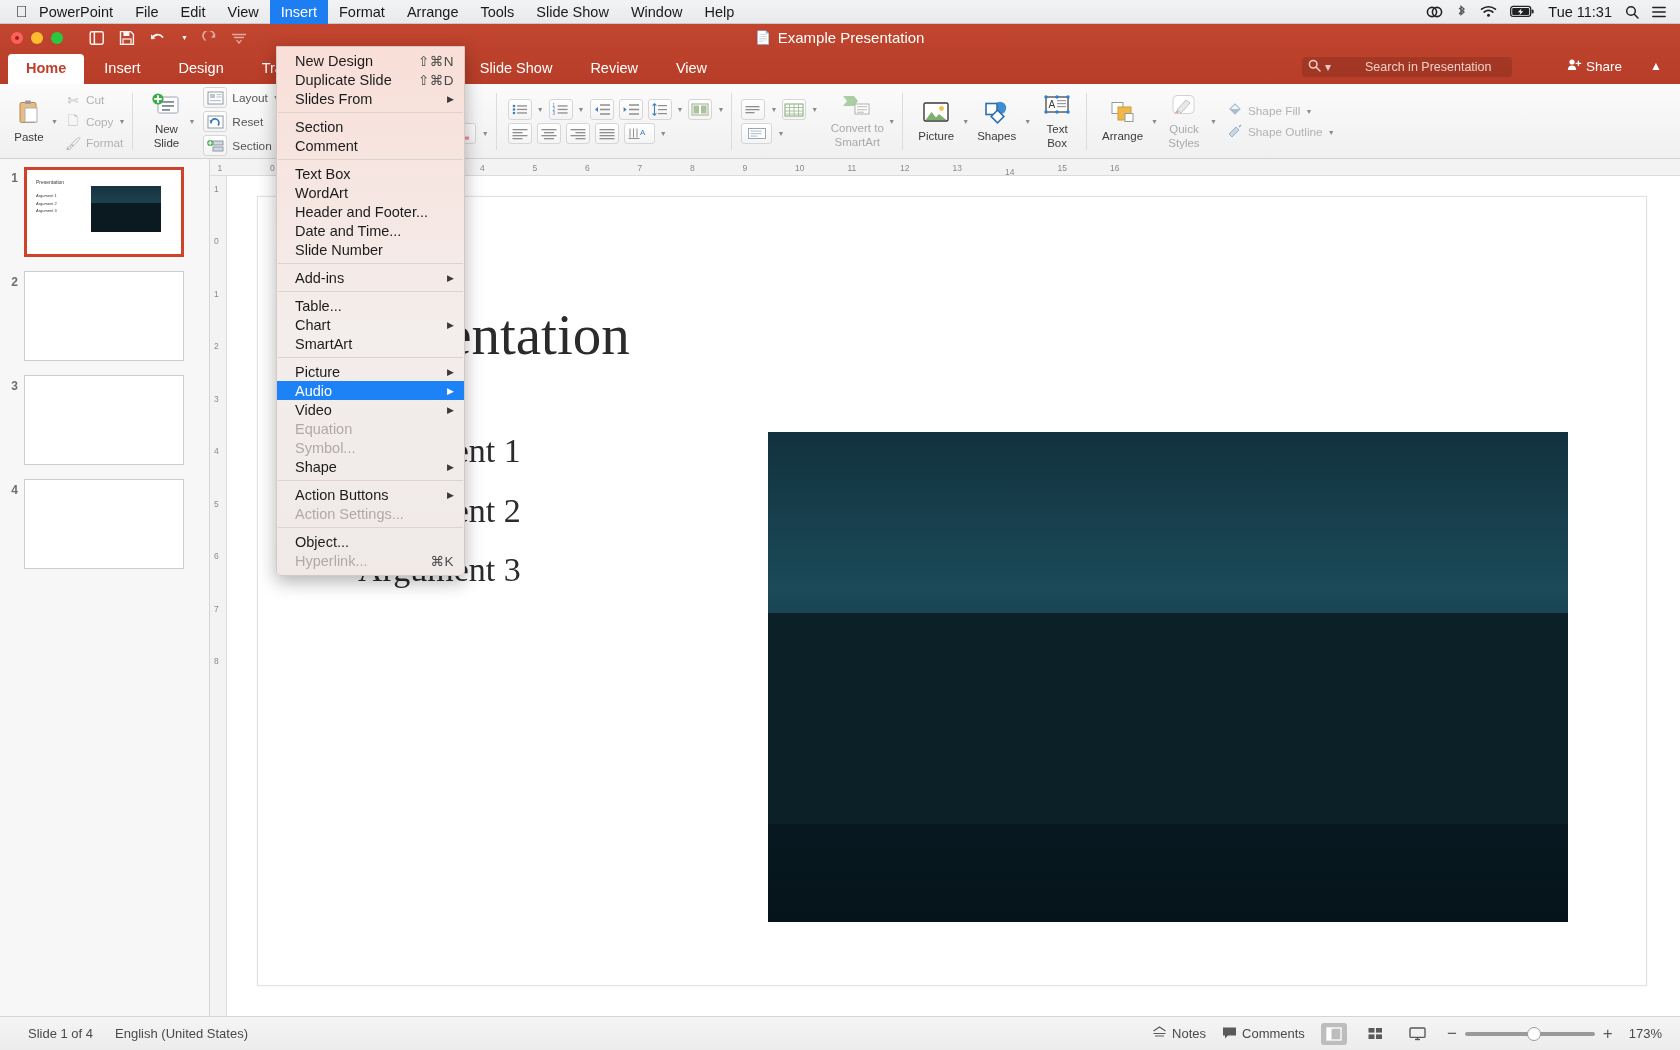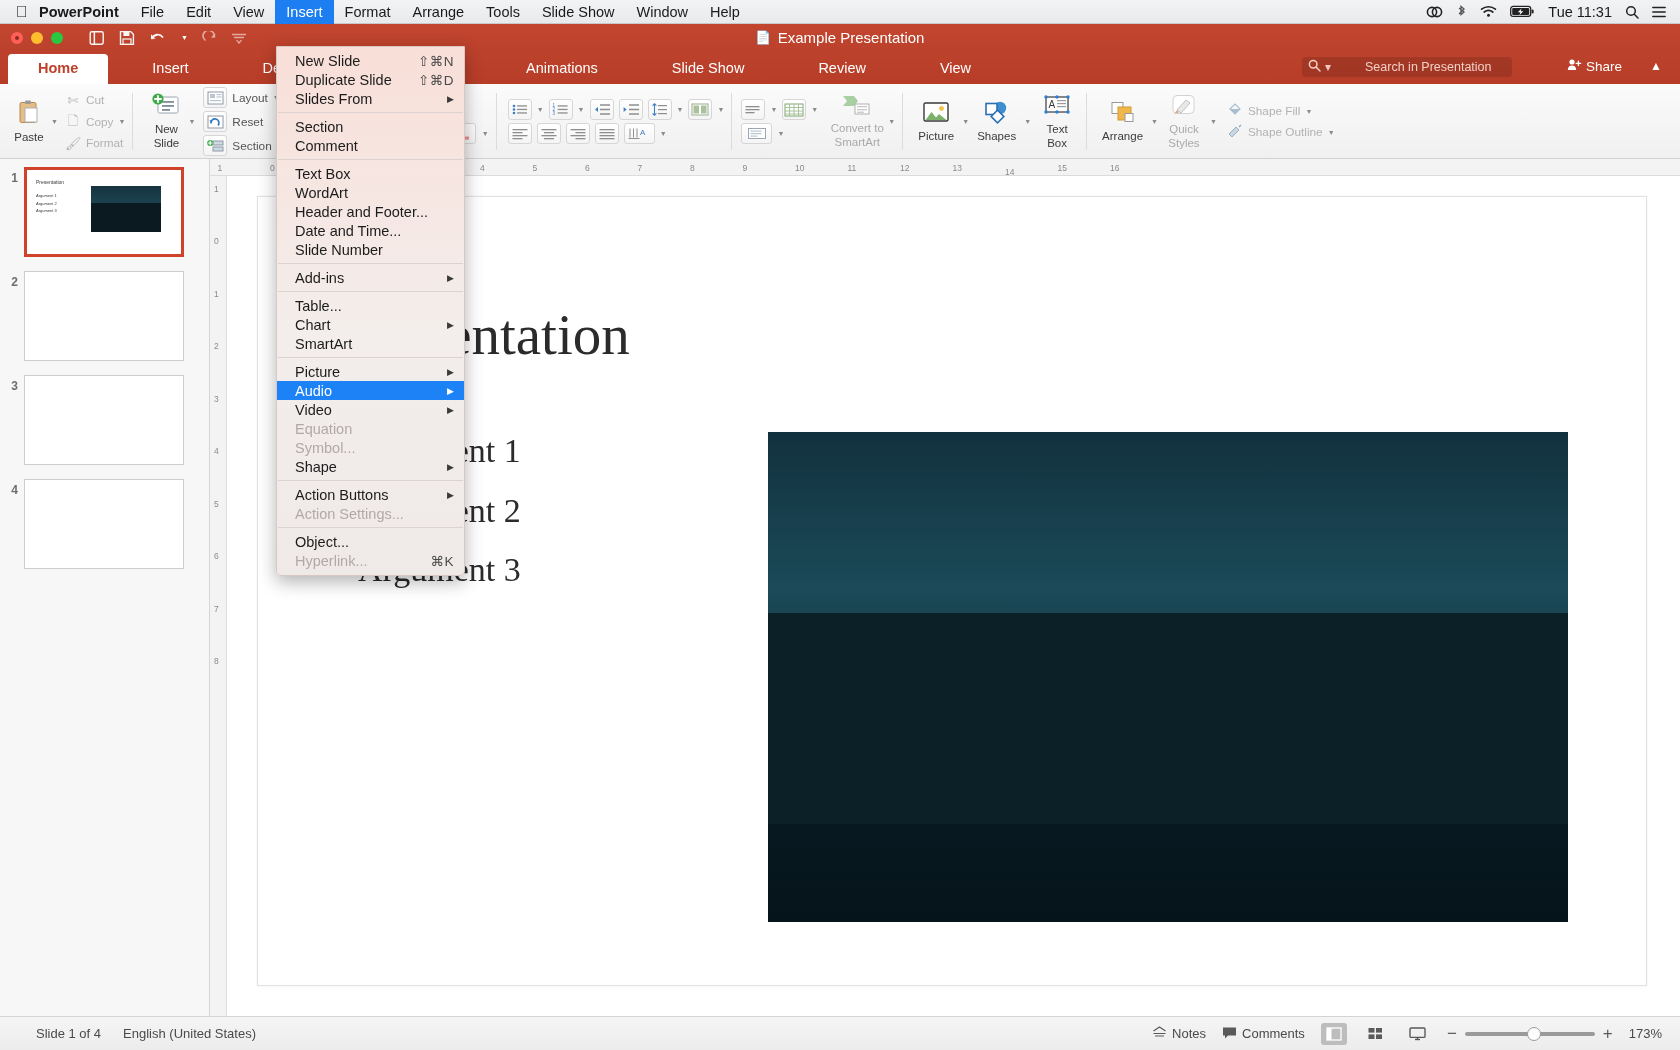--- a/index.html
+++ b/index.html
@@ -18,21 +18,21 @@
     border-bottom: 1px solid #c9c9c9;
     display: flex; align-items: center;
     font-size: 14px; color: #1a1a1a;
     z-index: 500;
   }
   #macbar .apple { margin-left: 16px; font-size: 16px; line-height: 1; }
   #macbar .mitem {
     padding: 2px 11px; height: 24px; display: flex; align-items: center;
     font-size: 14.5px;
   }
-  #macbar .mitem.bold { font-weight: bold; }
+  #macbar .mitem.bold { font-weight: normal; }
   #macbar .mitem.active { background: #1d7ef1; color: #fff; }
   #macbar .right { margin-left: auto; display: flex; align-items: center; gap: 13px; padding-right: 14px; }
   #macbar .right .ic { font-size: 15px; color: #2b2b2b; display: flex; align-items: center; }
   #macbar .clock { font-size: 14.5px; }
 
   
   #ppt { position: absolute; top: 24px; left: 0; width: 1680px; height: 1026px; }
 
   
   #titlebar {
@@ -56,22 +56,22 @@
   }
   #doctitle .fileglyph { font-size: 13px; }
 
   
   #tabrow {
     position: relative; height: 33px; width: 100%;
     background: linear-gradient(to bottom, #bd422c, #b73d28);
     display: flex; align-items: flex-end; padding-left: 8px;
   }
   .tab {
-    padding: 5px 30px 6px; font-size: 14.5px; color: #fff;
-    border-radius: 4px 4px 0 0; margin-right: 14px; line-height: 1.3;
+    padding: 5px 18px 6px; font-size: 14.5px; color: #fff;
+    border-radius: 4px 4px 0 0; margin-right: 2px; line-height: 1.3;
   }
   .tab.active { background: #ffffff; color: #c0412b; font-weight: bold; }
   #searchbox {
     position: absolute; right: 168px; top: 6px; width: 210px; height: 20px;
     background: rgba(0,0,0,0.13); border-radius: 4px;
     display: flex; align-items: center; padding: 0 6px; gap: 4px;
   }
   #searchbox .sicon { color: #f0c9c0; font-size: 12px; }
   #searchbox .sph { color: #f3cfc6; font-size: 12.5px; margin-left: 30px; }
   #sharebtn {
@@ -211,21 +211,21 @@
     background: linear-gradient(to bottom, #081820, #05141a);
   }
 
   
   #statusbar {
     position: absolute; left: 0; bottom: 0; width: 1680px; height: 34px;
     background: linear-gradient(to bottom, #f5f5f5, #ececec);
     border-top: 1px solid #d3d3d3;
     display: flex; align-items: center; font-size: 13px; color: #4a4a4a;
   }
-  #statusbar .sleft { display: flex; gap: 22px; margin-left: 36px; }
+  #statusbar .sleft { display: flex; gap: 22px; margin-left: 28px; }
   #statusbar .sright { margin-left: auto; display: flex; align-items: center; gap: 16px; padding-right: 18px; }
   .sbtn { display: flex; align-items: center; gap: 5px; }
   .viewbtn { width: 26px; height: 22px; display:flex; align-items:center; justify-content:center; font-size: 15px; color: #5a5a5a; border-radius: 3px;}
   .viewbtn.on { background: #bdbdbd; color: #fff; }
   .zslider { display: flex; align-items: center; gap: 8px; }
   .ztrack { width: 130px; height: 4px; background: #9a9a9a; border-radius: 2px; position: relative; }
   .zknob { position: absolute; left: 62px; top: -5px; width: 14px; height: 14px; border-radius: 50%; background: #fdfdfd; border: 1px solid #9b9b9b; }
 
   
   #insertmenu {
@@ -944,21 +944,21 @@
             <span class="zknob"></span>
           </span>
         <span style="font-size:17px;color:#5a5a5a;">+</span>
       </span>
       <span>173%</span>
     </div>
   </div>
 
   <div id="insertmenu">
       <div class="mi">
-        <span>New Slide</span>
+        <span>New Design</span>
         <span class="sc">⇧⌘N</span>
       </div>
       <div class="mi">
         <span>Duplicate Slide</span>
         <span class="sc">⇧⌘D</span>
       </div>
       <div class="mi">
         <span>Slides From</span>
         <span class="arw">▶</span>
       </div>

